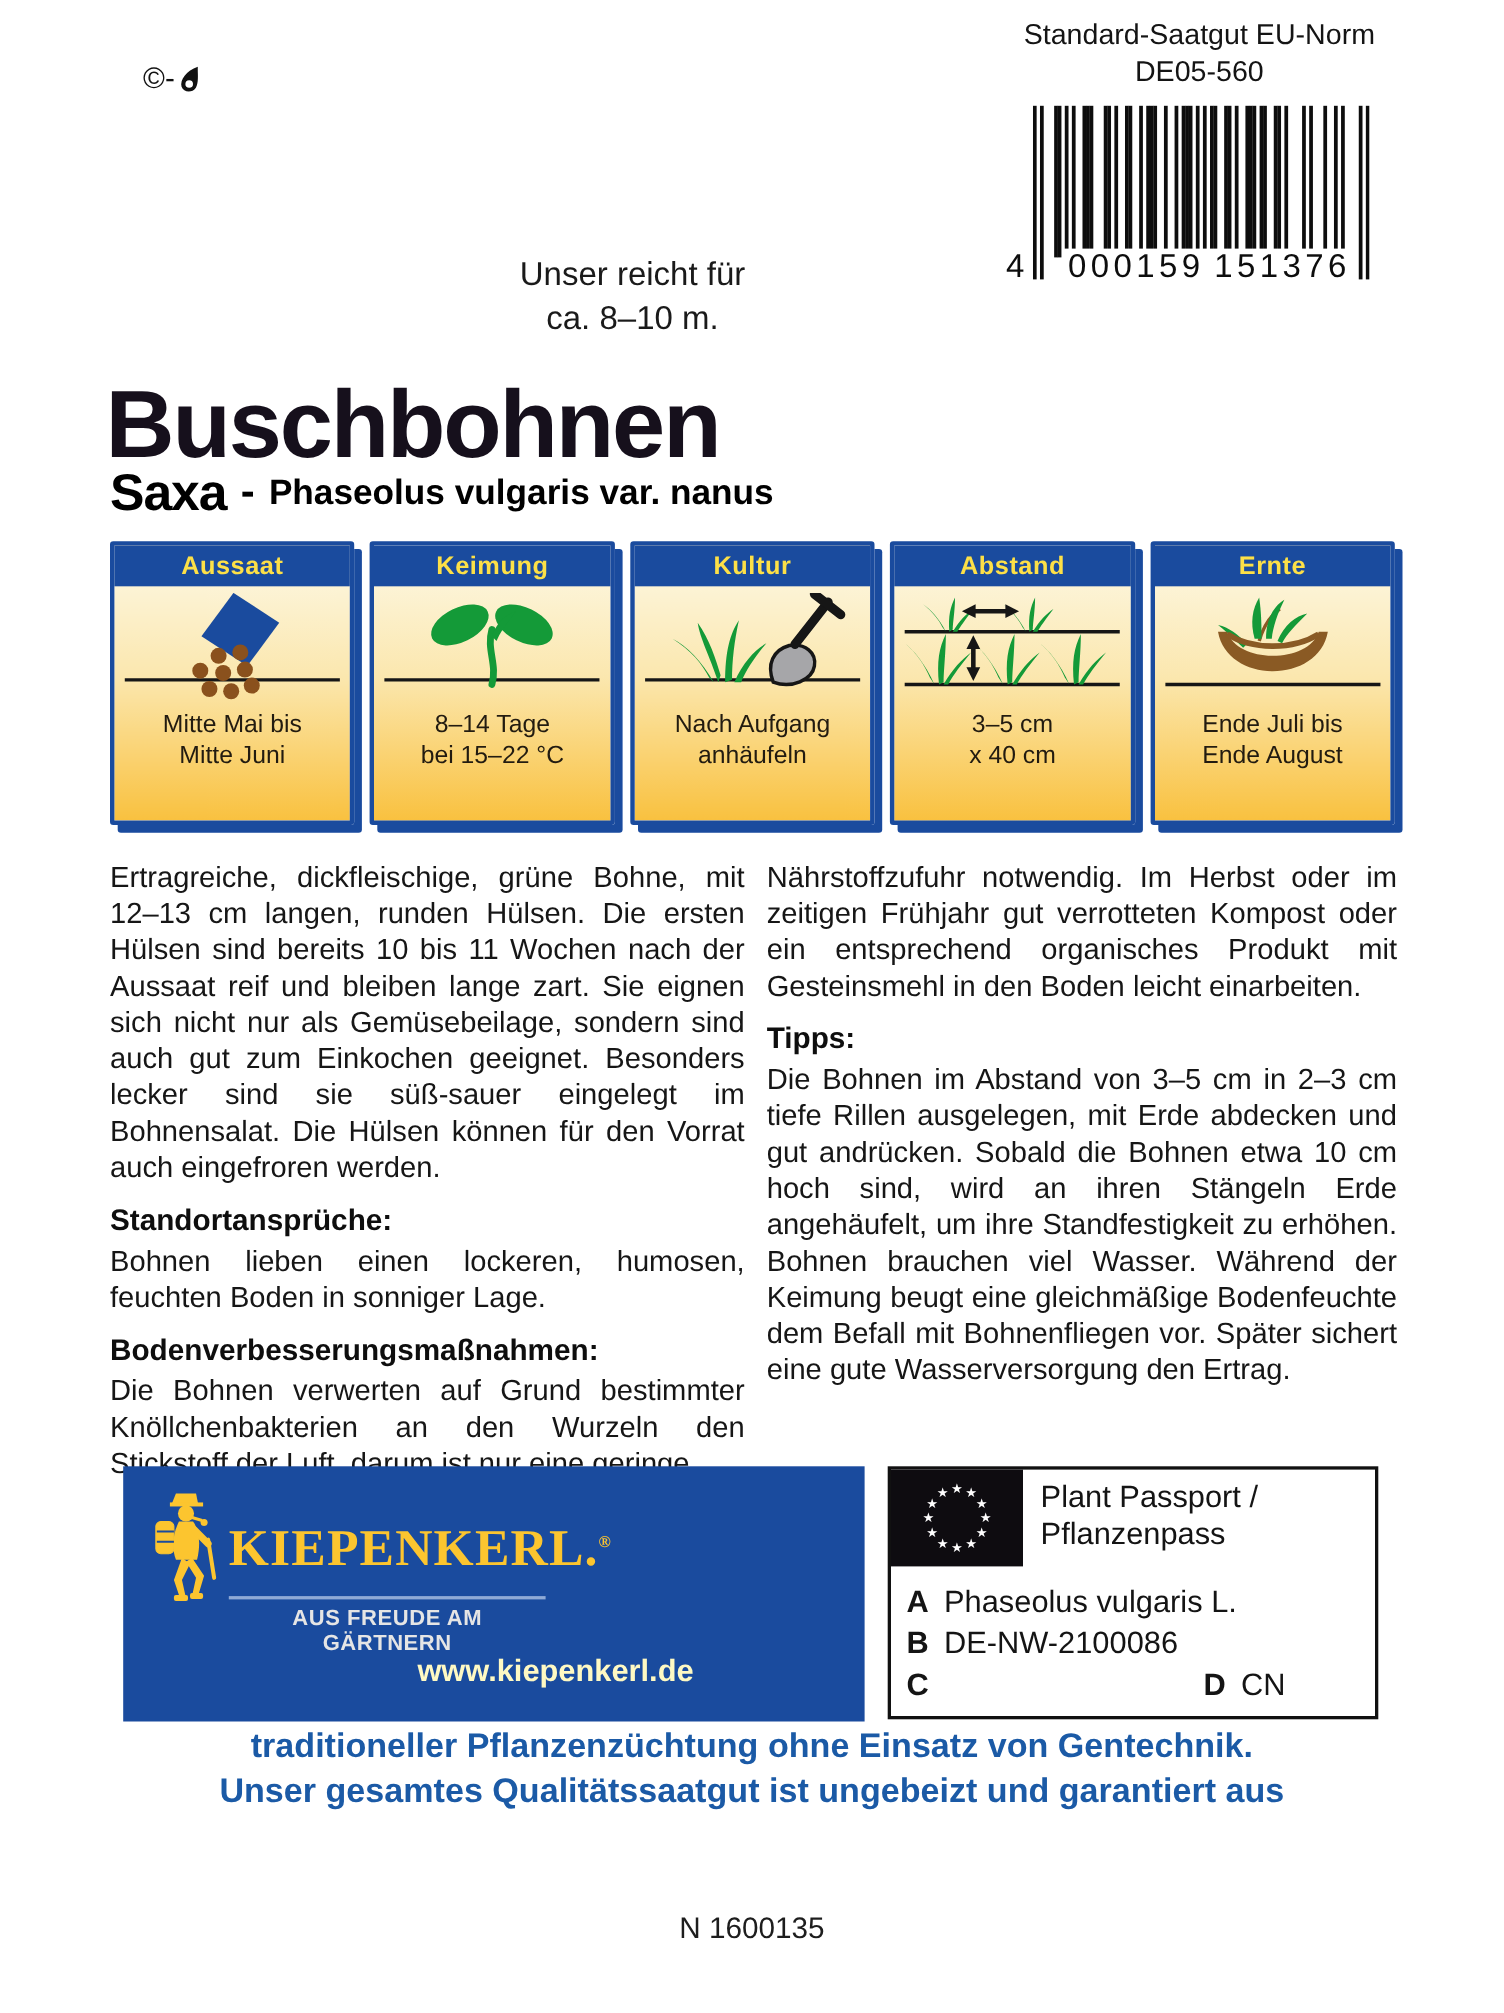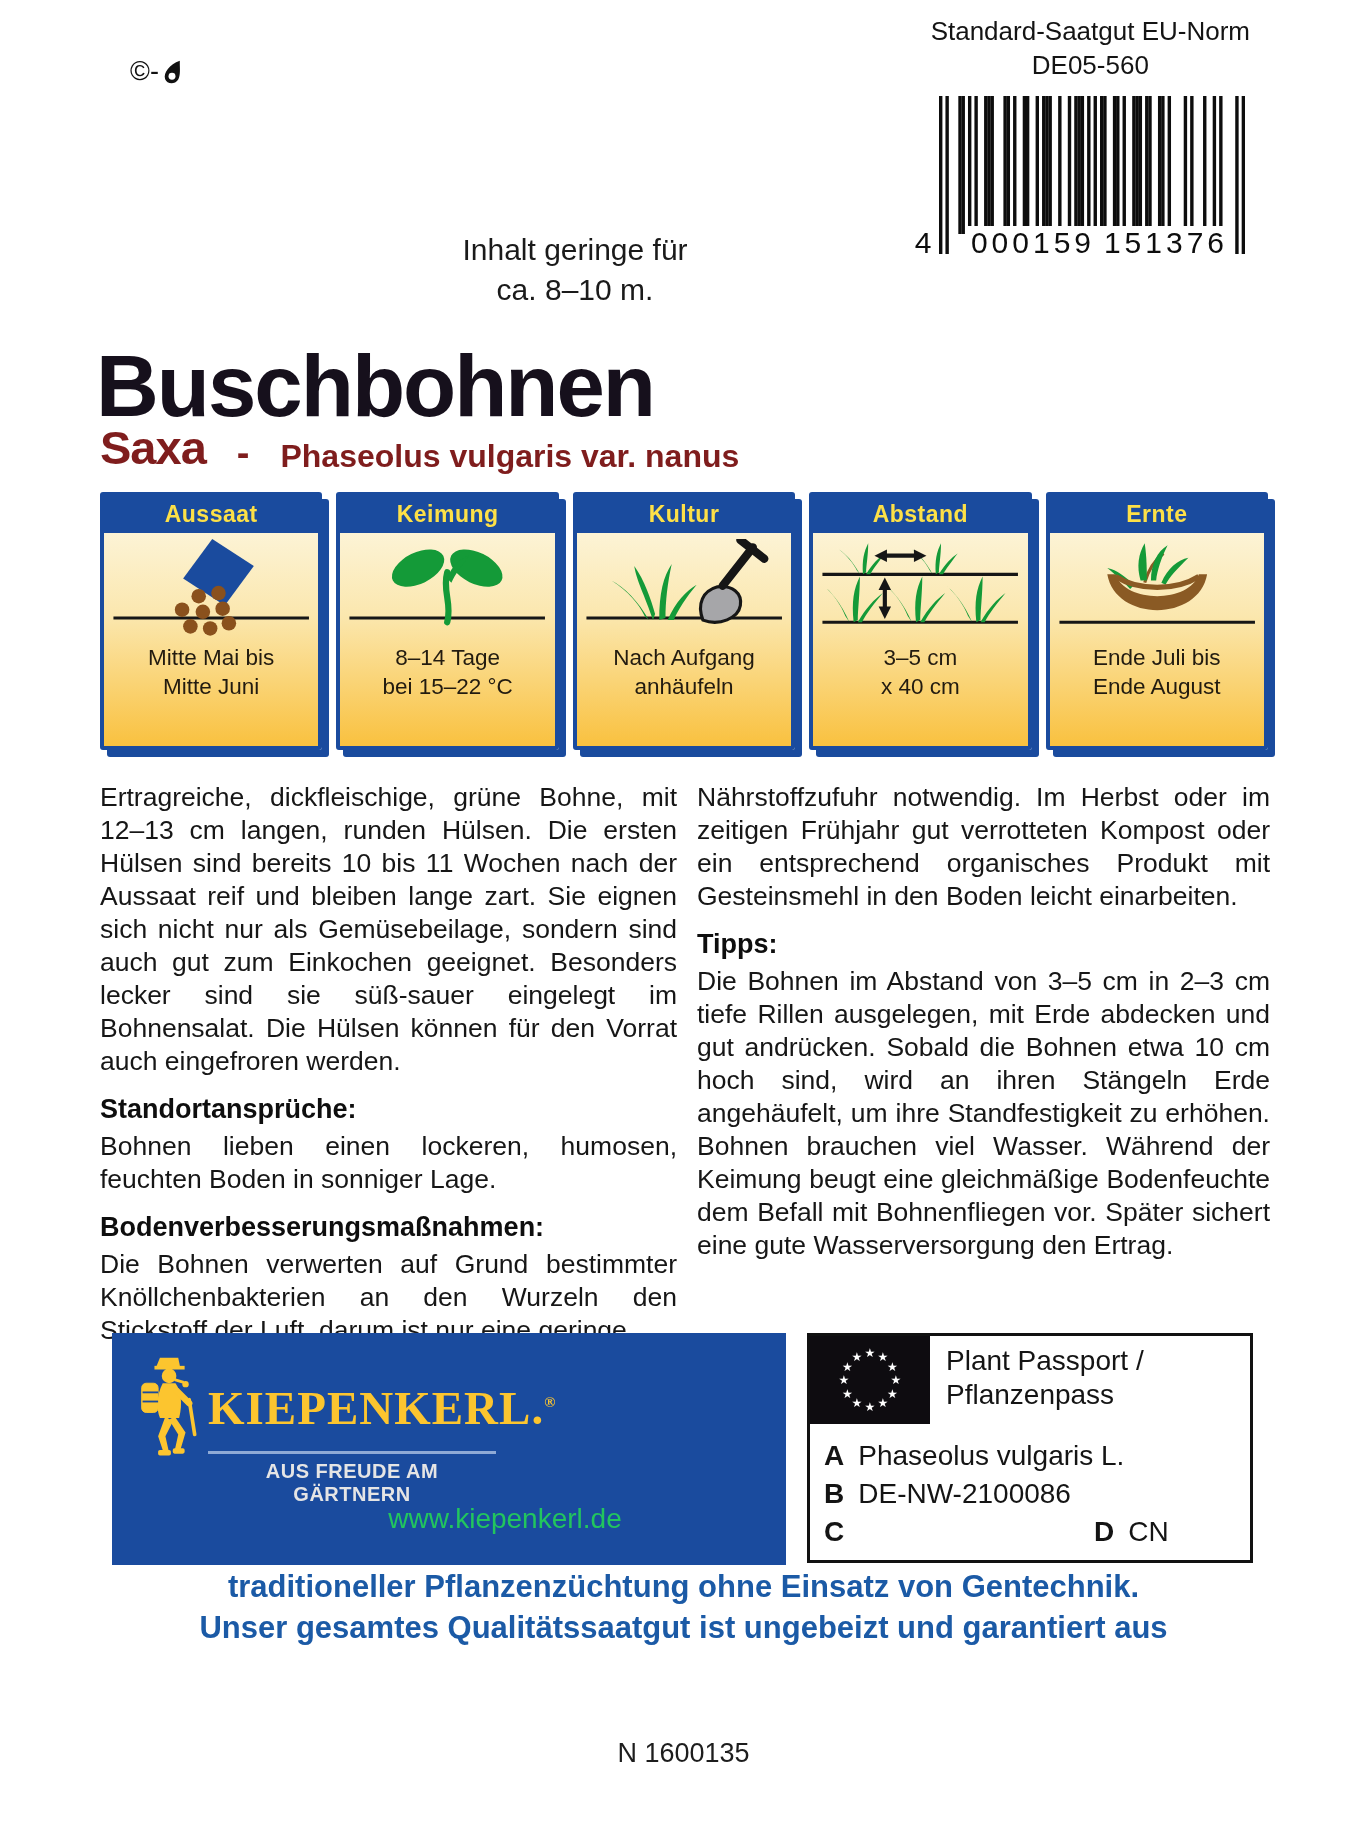--- a/index.html
+++ b/index.html
@@ -12,21 +12,21 @@
   .content-note{position:absolute;left:410px;top:230px;width:330px;text-align:center;font-size:30px;line-height:40px;color:#1a1a1a;}
   .barcode{position:absolute;left:939px;top:96px;width:306px;}
   .barcode svg{display:block;}
   .bc-digit{position:absolute;top:130px;font-size:30px;color:#0d0d0d;background:#fff;text-align:center;letter-spacing:4px;}
   .bc-lead{left:-28px;width:24px;letter-spacing:0;}
   .bc-g1{left:28px;width:132px;text-align:center;}
   .bc-g2{left:161px;width:132px;}
 
   
   .title{position:absolute;left:96px;top:336px;font-size:87px;font-weight:700;letter-spacing:-2px;color:#16101c;}
-  .subtitle{position:absolute;left:100px;top:420px;display:flex;align-items:flex-end;gap:31px;color:#7f1d1d;font-weight:700;}
+  .subtitle{position:absolute;left:100px;top:420px;display:flex;align-items:center;gap:13px;color:#000000;font-weight:700;}
   .subtitle .variety{font-size:47px;letter-spacing:-1px;}
   .subtitle .sep{font-size:38px;}
   .subtitle .botanical{font-size:32px;}
 
   
   .boxes{position:absolute;left:100px;top:492px;width:1168px;display:flex;gap:14px;}
   .info-box{flex:1;height:250px;border:4px solid #1a4b9e;box-shadow:7px 7px 0 #1a4b9e;border-radius:3px;
             background:linear-gradient(180deg,#fdf9e7 0%,#fbe7ae 48%,#f9c13f 100%);display:flex;flex-direction:column;}
   .info-box .hdr{height:37px;background:#1a4b9e;color:#fde047;font-weight:700;font-size:23px;line-height:37px;text-align:center;letter-spacing:.5px;}
   .info-box svg.icon{width:100%;height:104px;margin-top:6px;}
@@ -42,21 +42,21 @@
   
   .brand-box{position:absolute;left:112px;top:1333px;width:674px;height:232px;background:#1a4b9e;}
   .brand-man{position:absolute;left:26px;top:22px;}
   .brand-name{position:absolute;left:96px;top:48px;font-family:"Liberation Serif","DejaVu Serif",serif;font-weight:700;font-size:47px;color:#fcc52f;letter-spacing:1px;white-space:nowrap;}
   .brand-name sup{font-size:15px;color:#fcc52f;}
   .brand-rule{position:absolute;left:96px;top:118px;width:288px;height:3px;background:#8faad6;}
   .brand-tagline{position:absolute;left:96px;top:127px;width:288px;text-align:center;font-size:20px;font-weight:700;color:#e5e5e5;letter-spacing:.5px;}
   .brand-products{position:absolute;left:410px;top:20px;font-size:24.5px;line-height:28.5px;font-weight:700;color:#fff;}
   .brand-products .item{white-space:nowrap;}
   .brand-products .bullet{margin-right:9px;}
-  .brand-site{position:absolute;left:0;top:170px;width:786px;text-align:center;font-size:28px;font-weight:400;color:#22c55e;}
+  .brand-site{position:absolute;left:0;top:170px;width:786px;text-align:center;font-size:28px;font-weight:700;color:#fef9c3;}
 
   
   .passport{position:absolute;left:807px;top:1333px;width:446px;height:230px;border:3px solid #111;background:#fff;box-sizing:border-box;}
   .eu-flag{position:absolute;left:0;top:0;width:120px;height:88px;background:#0e0c10;}
   .pp-title{position:absolute;left:136px;top:8px;font-size:28px;line-height:34px;color:#141414;}
   .pp-row{position:absolute;font-size:28px;color:#141414;}
   .pp-label{font-weight:700;}
   .pp-a{left:14px;top:104px;} .pp-b{left:14px;top:142px;} .pp-c{left:14px;top:180px;}
   .pp-d{left:284px;top:180px;}
   .pp-row .val{margin-left:14px;font-weight:400;}
@@ -130,21 +130,21 @@
         <rect x="280.14" y="0" width="3.40" height="138"></rect>
         <rect x="296.24" y="0" width="3.40" height="158"></rect>
         <rect x="302.68" y="0" width="3.40" height="158"></rect>
       </svg>
     <span class="bc-digit bc-lead">4</span>
     <span class="bc-digit bc-g1">000159</span>
     <span class="bc-digit bc-g2">151376</span>
   </div>
 
   <div class="content-note">
-    <div>Inhalt geringe für</div>
+    <div>Unser reicht für</div>
     <div>ca. 8–10 m.</div>
   </div>
 
   <div class="title">Buschbohnen</div>
   <div class="subtitle">
     <span class="variety">Saxa</span>
     <span class="sep">-</span>
     <span class="botanical">Phaseolus vulgaris var. nanus</span>
   </div>
 

